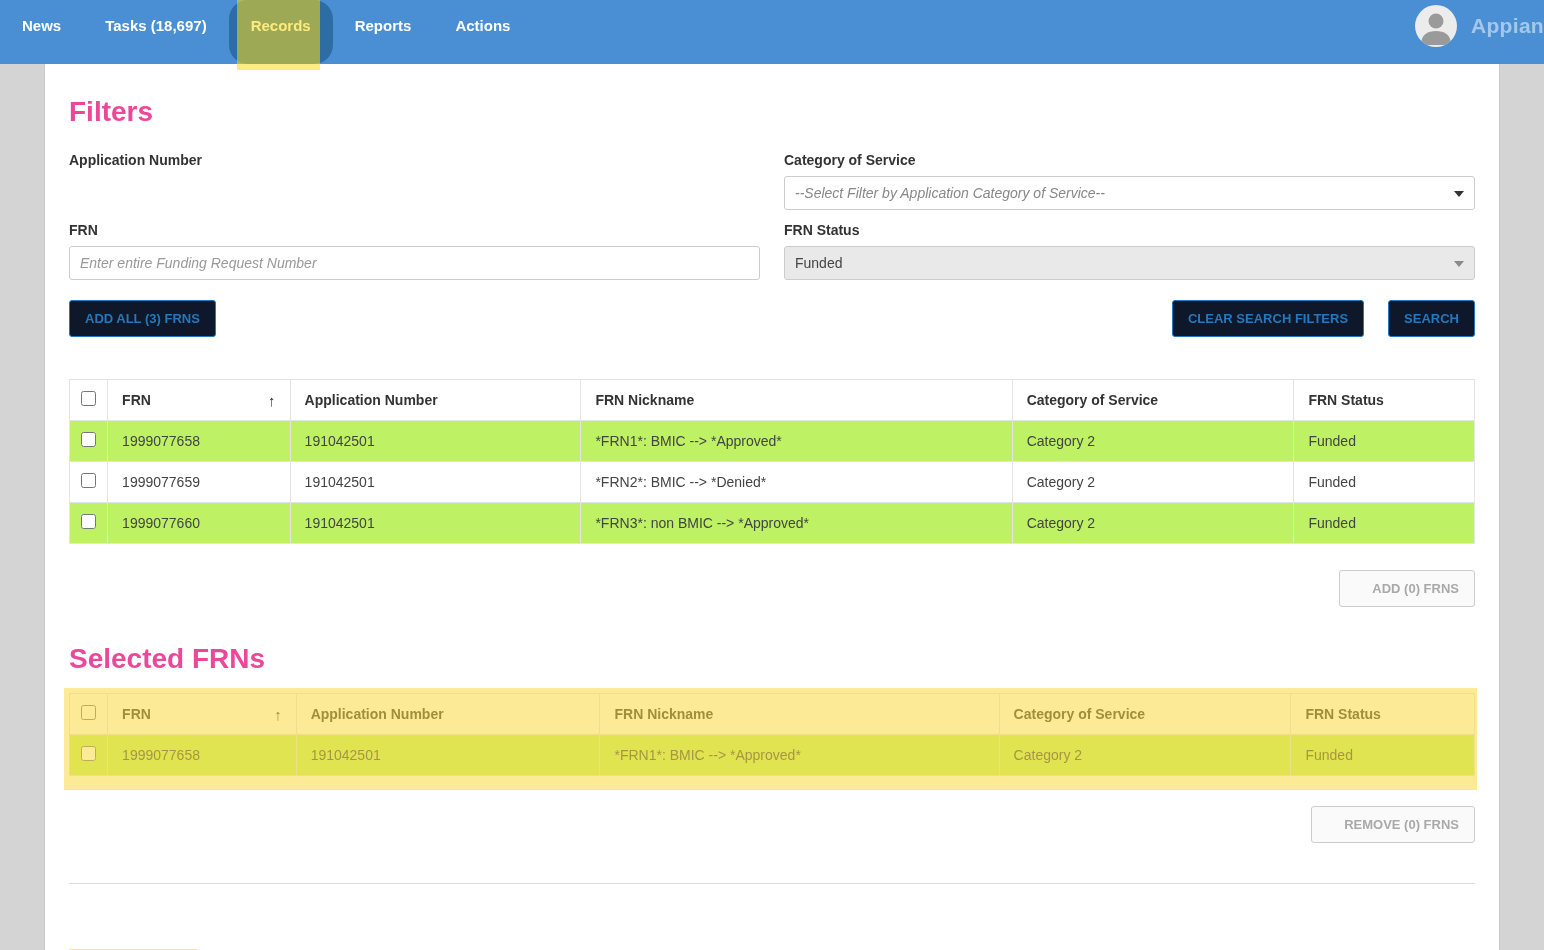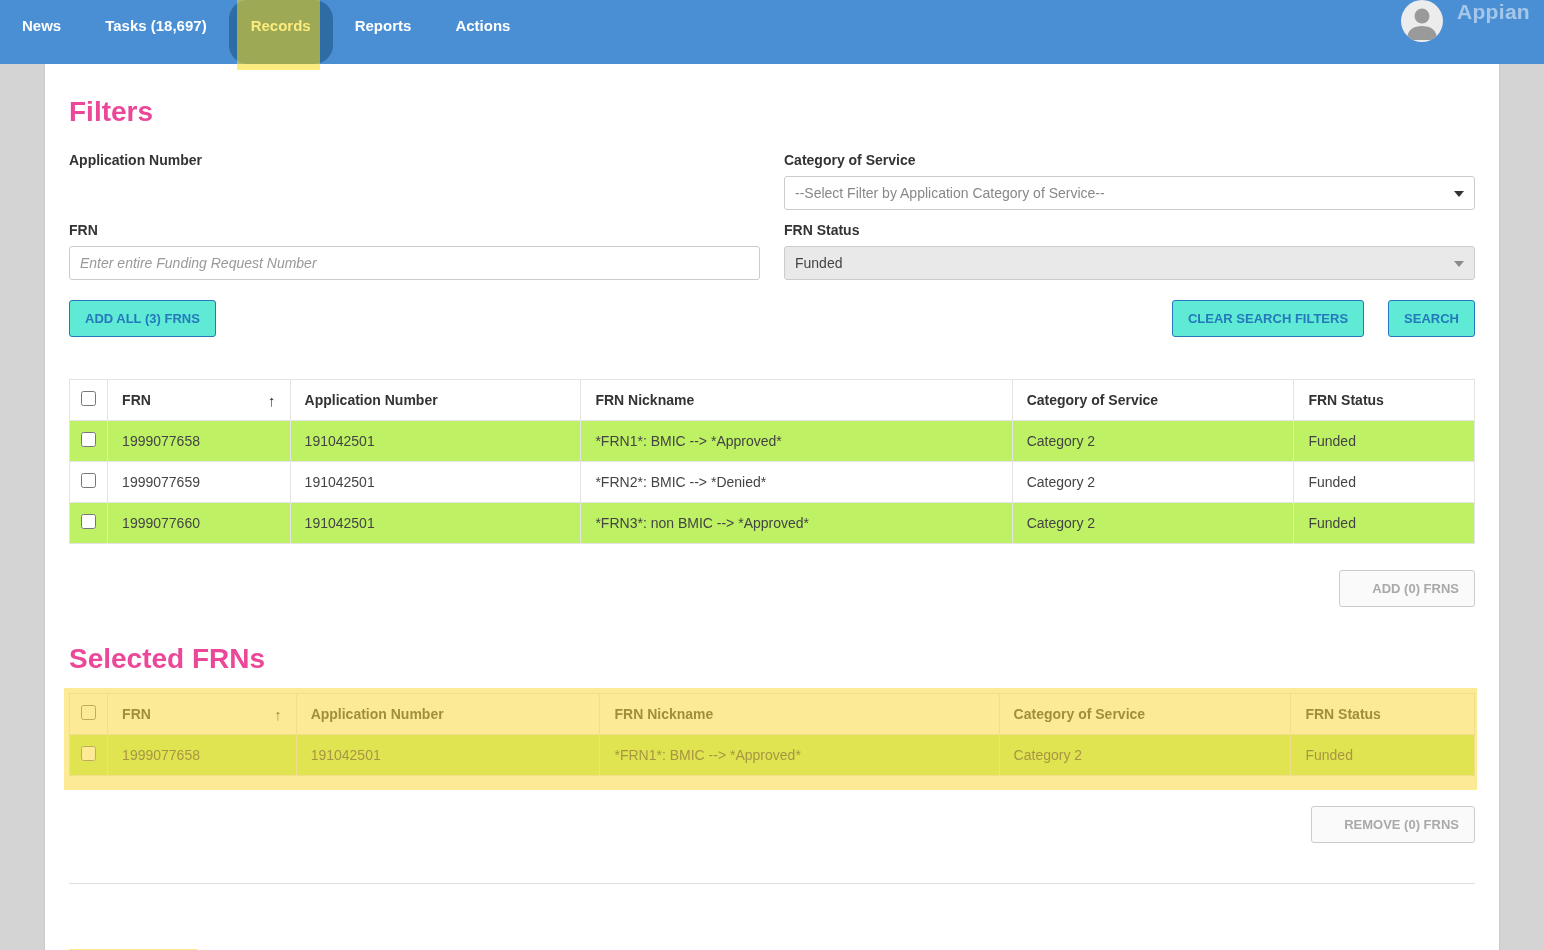--- a/index.html
+++ b/index.html
@@ -36,24 +36,25 @@
     left: 237px;
     top: 0;
     width: 83px;
     height: 70px;
     background: rgba(250, 219, 20, 0.55);
     pointer-events: none;
     z-index: 20;
   }
   .nav-right {
     position: absolute;
-    right: 14px;
+    right: 0;
     top: 0;
     height: 51px;
     display: flex;
+    align-items: center;
   }
   .avatar {
     width: 42px; height: 42px;
     border-radius: 50%;
     background: #ececec;
     display: flex; align-items: center; justify-content: center;
     overflow: hidden;
     cursor: pointer;
   }
   .brand {
@@ -116,36 +117,36 @@
     height: 34px;
     border: 1px solid #ccc;
     border-radius: 3px;
     padding: 0 30px 0 10px;
     font-size: 14px;
     background: #fff;
     cursor: pointer;
     white-space: nowrap;
     overflow: hidden;
   }
-  .select-box.placeholder-style { color: #888; }
+  .select-box.placeholder-style { color: #888; font-style: italic; }
   .select-box.disabled { background: #e9e9e9; color: #444; cursor: default; }
   .caret {
     position: absolute;
     right: 10px; top: 14px;
     width: 0; height: 0;
     border-left: 5px solid transparent;
     border-right: 5px solid transparent;
     border-top: 6px solid #333;
   }
   .select-box.disabled .caret { border-top-color: #8a8a8a; }
 
   
   .btn {
     display: inline-block;
-    background: #5eead4;
+    background: #0f172a;
     border: 1px solid #2578bb;
     color: #2578bb;
     font-weight: 700;
     font-size: 13px;
     height: 37px;
     line-height: 35px;
     padding: 0 15px;
     border-radius: 3px;
     cursor: pointer;
     font-family: "Liberation Sans", sans-serif;

